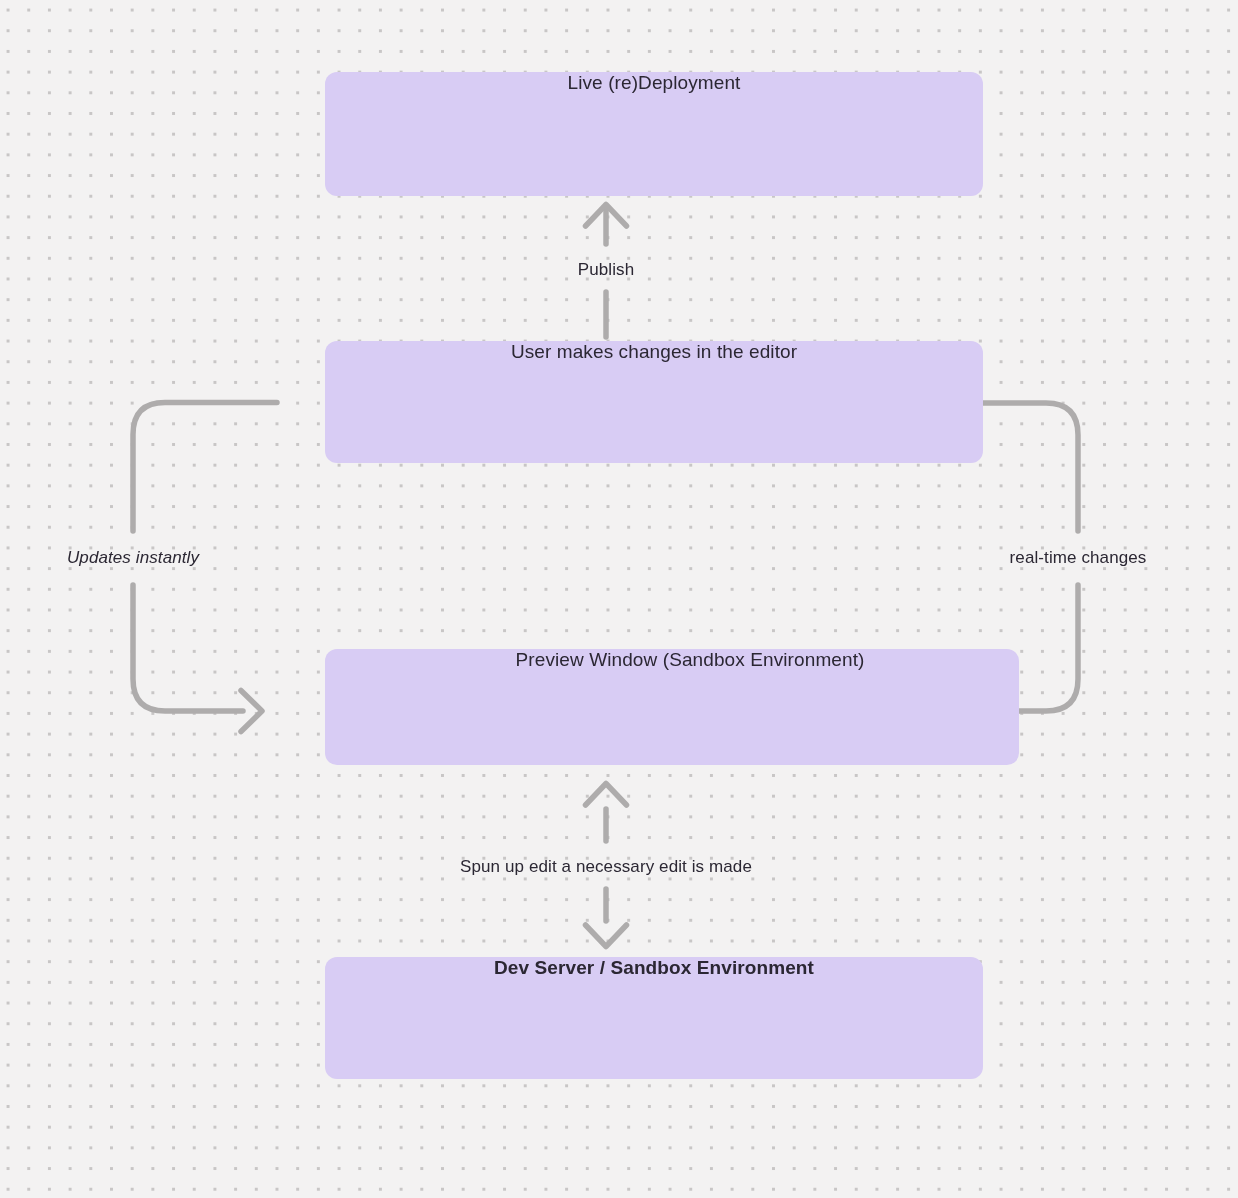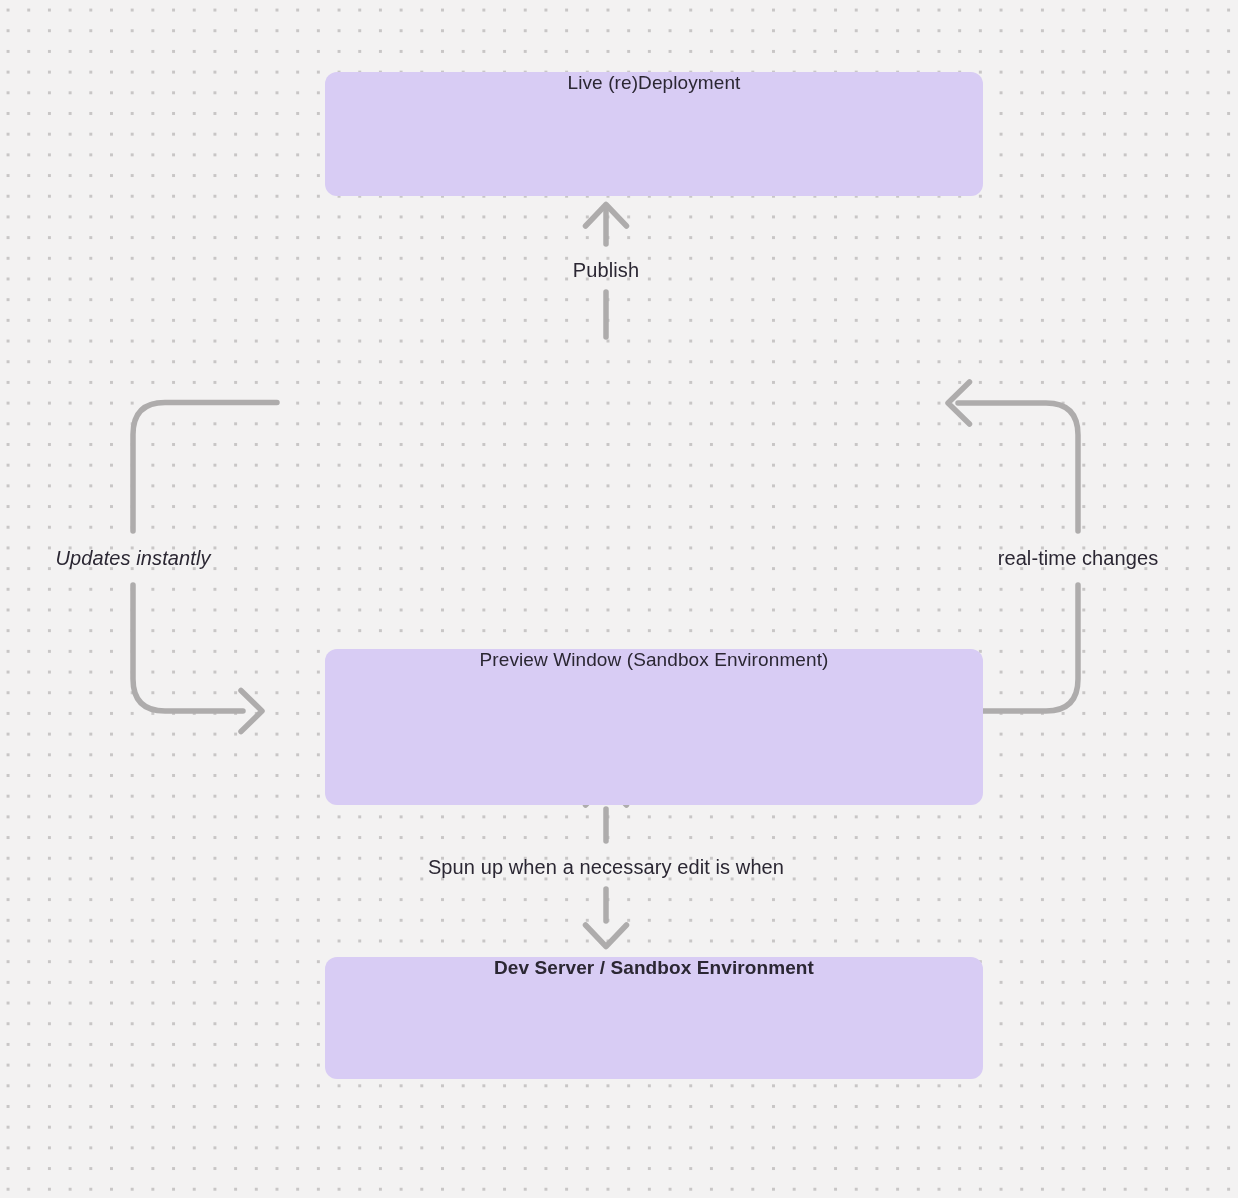--- a/index.html
+++ b/index.html
@@ -32,21 +32,21 @@
   .node-label {
     color: #2b2733;
     font-size: 19px;
     letter-spacing: 0.1px;
     text-align: center;
   }
   .edge-label {
     position: absolute;
     transform: translate(-50%, -50%);
     color: #2b2733;
-    font-size: 20px;
+    font-size: 17px;
     letter-spacing: 0.1px;
     white-space: nowrap;
   }
   .connector-layer {
     position: absolute;
     inset: 0;
     width: 1238px;
     height: 1198px;
   }
   .connector-layer path {
@@ -87,27 +87,30 @@
       <path d="M585.5 805 L606 783.5 L626.5 805"></path>
       <path d="M606 889 L606 921"></path>
       <path d="M585.5 925 L606 946.5 L626.5 925"></path>
     </g>
   </svg>
 
   <div class="node" style="top:72px;height:124px;">
     <span class="node-label">Live (re)Deployment</span>
   </div>
 
+  <div class="node" style="top:341px;height:122px;">
+    <span class="node-label">User makes changes in the editor</span>
+  </div>
 
-  <div class="node" style="top:649px;height:156px;">
+  <div class="node" style="top:649px;height:116px;padding-left:36px;">
     <span class="node-label">Preview Window (Sandbox Environment)</span>
   </div>
 
   <div class="node" style="top:957px;height:122px;font-weight:bold;">
     <span class="node-label">Dev Server / Sandbox Environment</span>
   </div>
 
   <div class="edge-label" style="left:606px;top:270px;">Publish</div>
   <div class="edge-label" style="left:133px;top:558px;font-style:italic;">Updates instantly</div>
   <div class="edge-label" style="left:1078px;top:558px;">real-time changes</div>
-  <div class="edge-label" style="left:606px;top:867px;">Spun up when a necessary edit is when</div>
+  <div class="edge-label" style="left:606px;top:867px;">Spun up edit a necessary edit is made</div>
 
 </div>
 
 </body></html>

